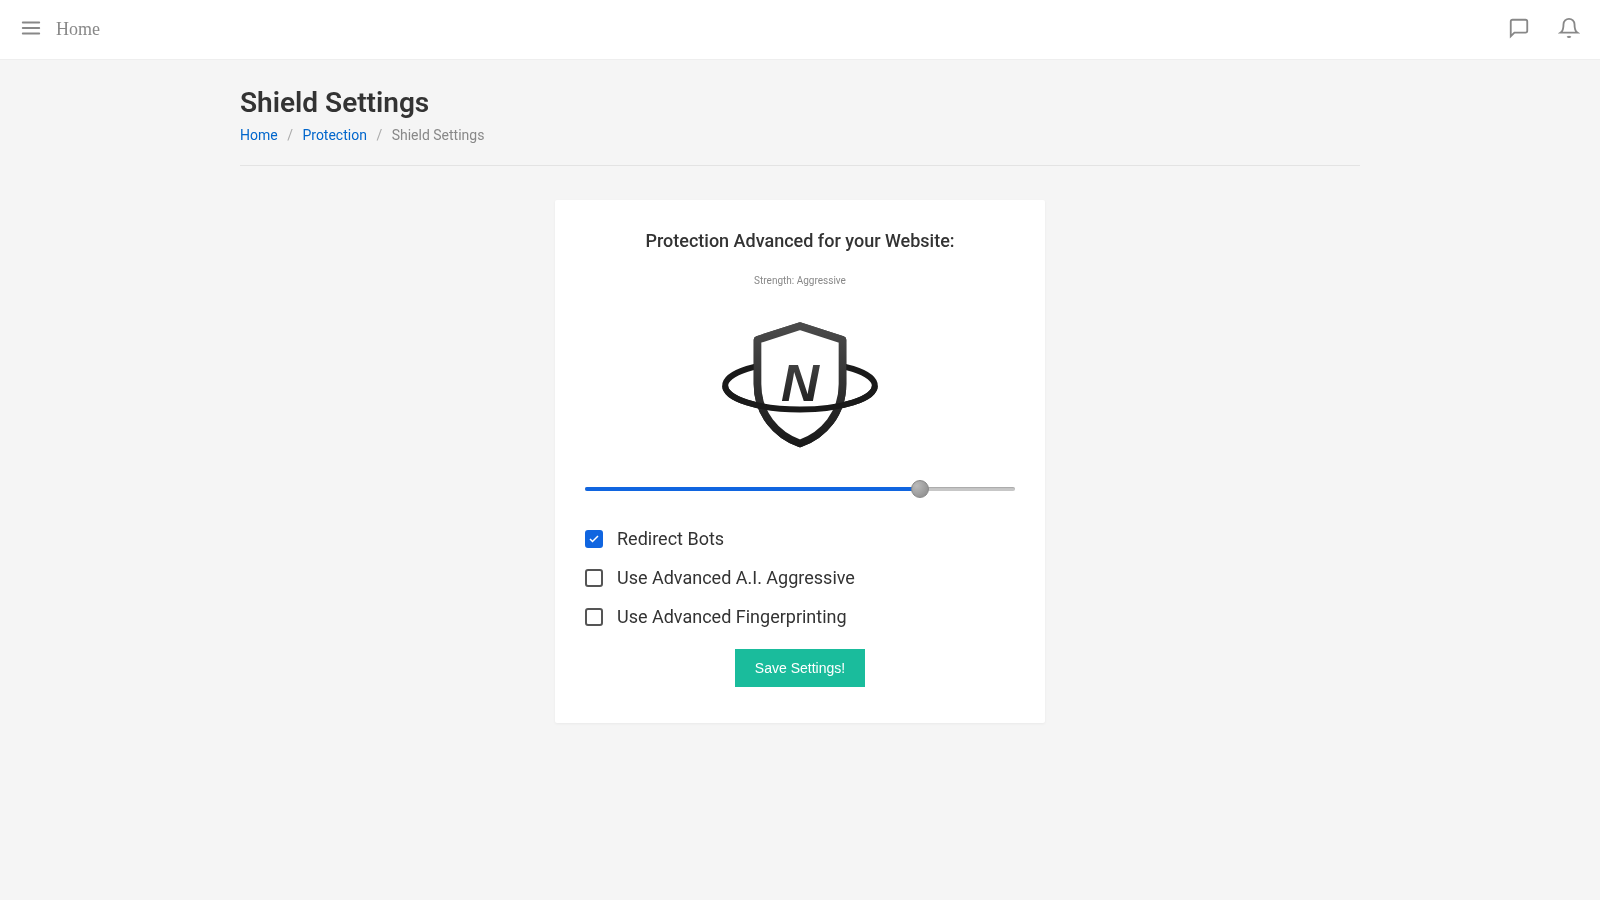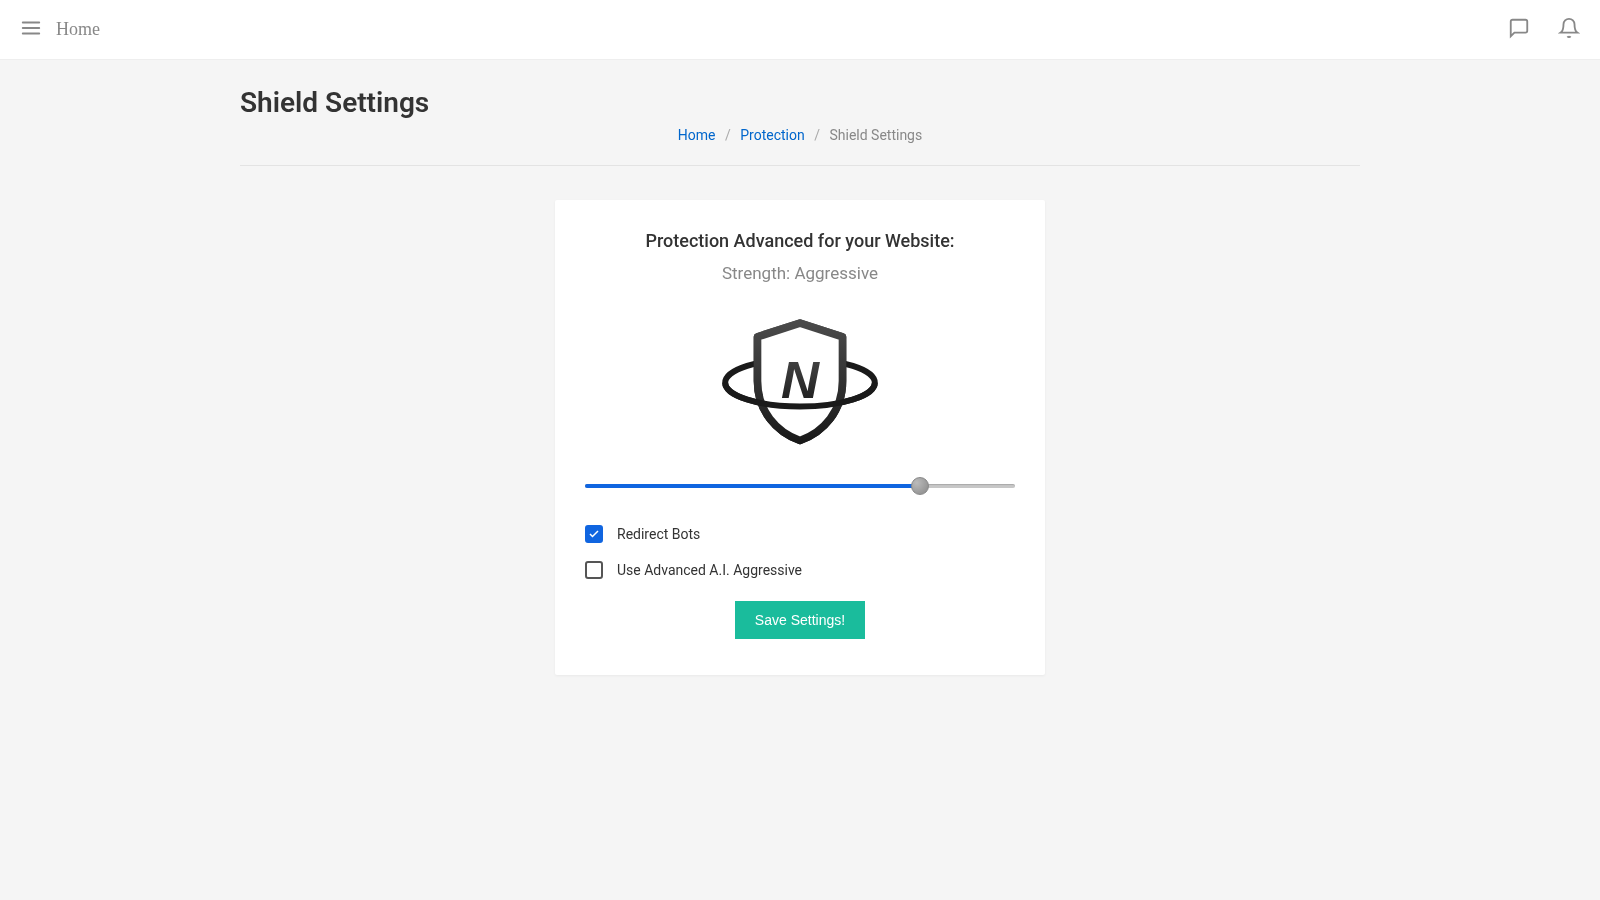--- a/index.html
+++ b/index.html
@@ -24,56 +24,56 @@
 .menu-label { font-family: Georgia, serif; font-size: 18px; color: #888; }
 .topbar-right { margin-left: auto; display: flex; align-items: center; gap: 28px; }
 .topbar-right svg { width: 22px; height: 22px; stroke: #888; fill: none; stroke-width: 2; cursor: pointer; }
 
 .content {
   padding: 26px 0 40px;
   width: 1120px;
   margin: 0 auto;
 }
 .page-title { font-size: 28px; font-weight: 600; color: #333; margin-bottom: 8px; }
-.breadcrumb { font-size: 14px; color: #888; padding-bottom: 22px; border-bottom: 1px solid #e3e3e3; text-align: center; }
+.breadcrumb { font-size: 14px; color: #888; padding-bottom: 22px; border-bottom: 1px solid #e3e3e3; }
 .breadcrumb a { color: #0066cc; text-decoration: none; }
 .breadcrumb .sep { color: #aaa; margin: 0 6px; }
 .breadcrumb .current { color: #888; }
 
 .card {
   background: #fff;
   width: 490px;
   margin: 34px auto 0;
   padding: 30px 30px 36px;
   border-radius: 2px;
   box-shadow: 0 1px 3px rgba(0,0,0,0.05);
 }
 .card-title { text-align: center; font-size: 18px; font-weight: 500; color: #333; }
-.card-sub { text-align: center; font-size: 17px; color: #888; margin-top: 12px; }
+.card-sub { text-align: center; font-size: 10px; color: #888; margin-top: 24px; }
 .logo-wrap { display: flex; justify-content: center; margin: 28px 0 24px; }
 .logo-wrap svg { width: 170px; height: 140px; }
 
 .slider-wrap { margin: 20px 0 28px; position: relative; height: 22px; }
 .slider-track {
   position: absolute; left: 0; right: 0; top: 9px; height: 4px;
   background: #c7c7c7; border-radius: 2px; box-shadow: inset 0 1px 1px rgba(0,0,0,0.15);
 }
 .slider-fill {
   position: absolute; left: 0; top: 9px; height: 4px;
   background: #1065e0; border-radius: 2px; width: 78%;
 }
 .slider-thumb {
   position: absolute; top: 2px; left: 78%;
   transform: translateX(-50%);
   width: 18px; height: 18px; border-radius: 50%;
   background: radial-gradient(circle at 30% 30%, #bbb, #888);
   border: 1px solid #888;
 }
 
-.check-row { display: flex; align-items: center; gap: 14px; margin-bottom: 18px; font-size: 14px; color: #333; cursor: pointer; }
+.check-row { display: flex; align-items: center; gap: 14px; margin-bottom: 18px; font-size: 18px; color: #333; cursor: pointer; }
 .check-box {
   width: 18px; height: 18px; border: 2px solid #555; border-radius: 3px;
   display: flex; align-items: center; justify-content: center; flex-shrink: 0;
 }
 .check-box.checked { background: #1065e0; border-color: #1065e0; }
 .check-box.checked svg { width: 12px; height: 12px; stroke: #fff; stroke-width: 3; fill: none; }
 
 .save-btn {
   display: block; margin: 22px auto 0;
   background: #1abc9c; color: #fff; border: none;
@@ -157,16 +157,20 @@
           </svg>
       </span>
       <span>Redirect Bots</span>
     </div>
 
     <div class="check-row">
       <span class="check-box"></span>
       <span>Use Advanced A.I. Aggressive</span>
     </div>
 
+    <div class="check-row">
+      <span class="check-box"></span>
+      <span>Use Advanced Fingerprinting</span>
+    </div>
 
     <button class="save-btn">Save Settings!</button>
   </div>
 </div>
 
 </body></html>

